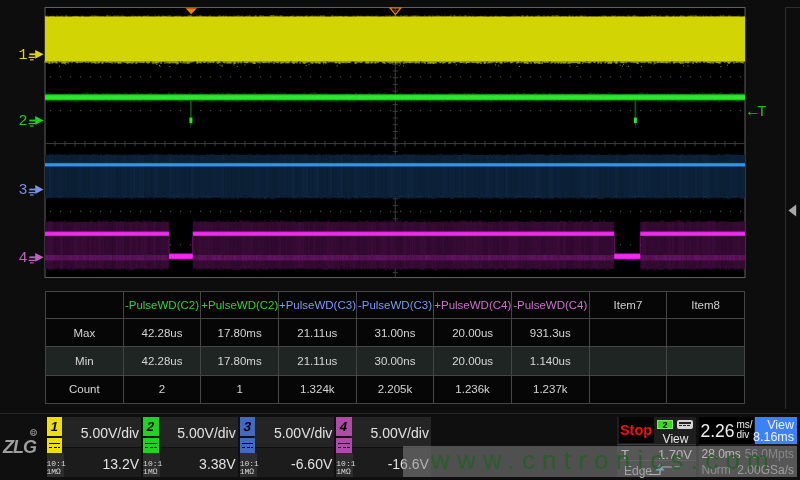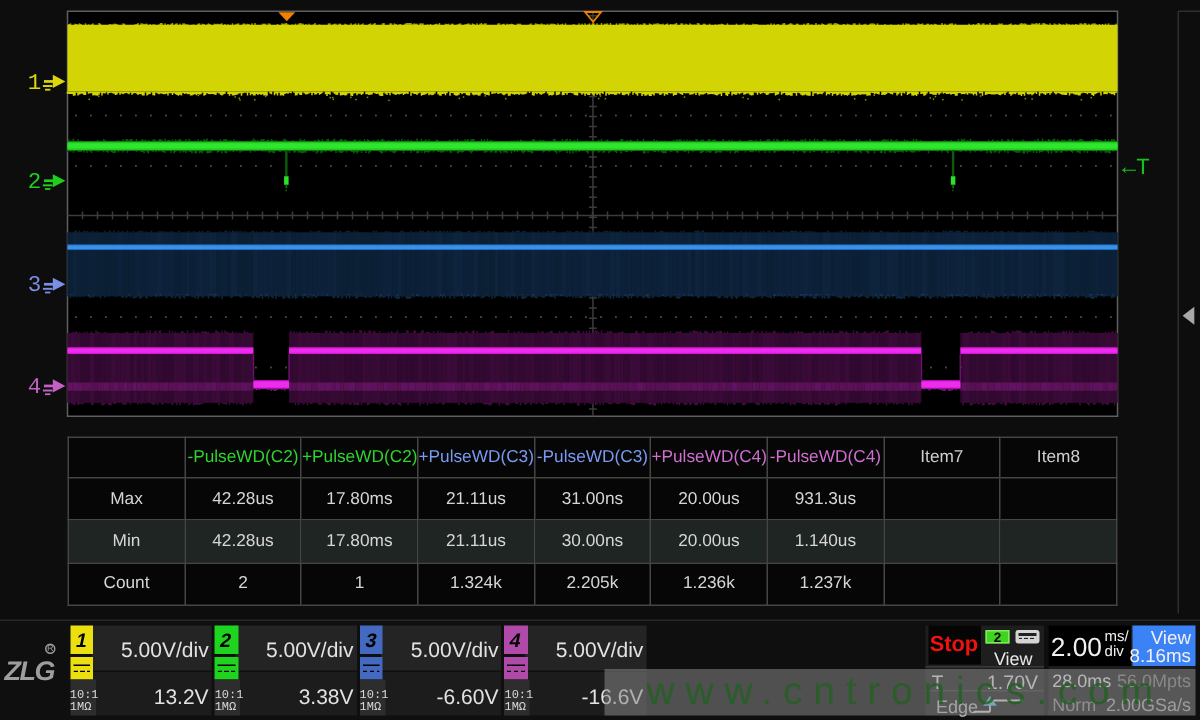--- a/index.html
+++ b/index.html
@@ -1358,21 +1358,21 @@
   <div id="erow">
         <span class="e">Edge</span>
     <svg width="38" height="14" style="position:absolute;left:31px;top:0">
       <path d="M1 11.5 H12 M12 11.5 V4 M12 4 H34" stroke="#e6e6e6" stroke-width="1.2" fill="none"></path>
       <polygon points="12,1 7.5,7.5 16.5,7.5" fill="#6fc8f2"></polygon>
     </svg>
   </div>
 </div>
 <div id="tb">
   <div id="tbbox">
-        <span class="big">2.00</span>
+        <span class="big">2.26</span>
         <span class="sm">ms/<br>div</span>
       </div>
   <div id="tbv">
         <div class="l1">View</div>
         <div class="l2">8.16ms</div>
       </div>
   <div id="tbr2">
         <span style="position:absolute;left:3px">28.0ms</span>
         <span class="r">56.0Mpts</span>
       </div>

